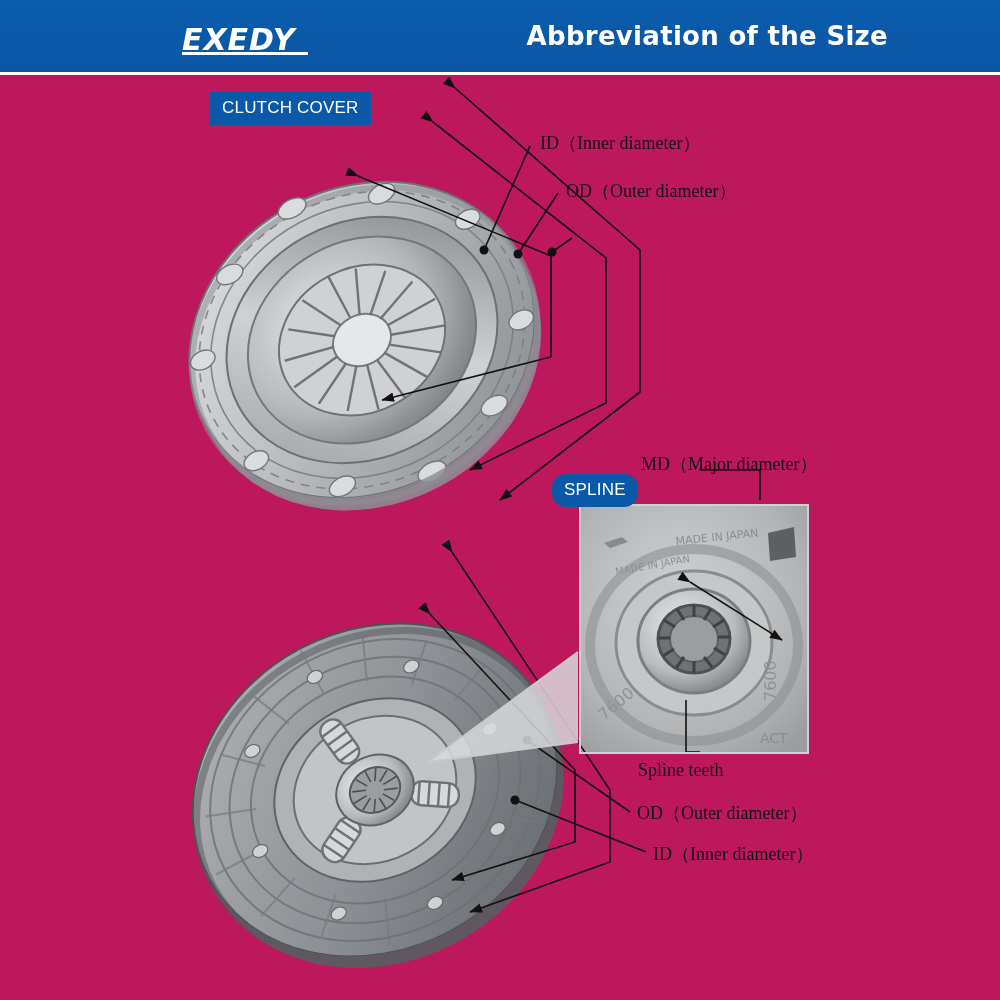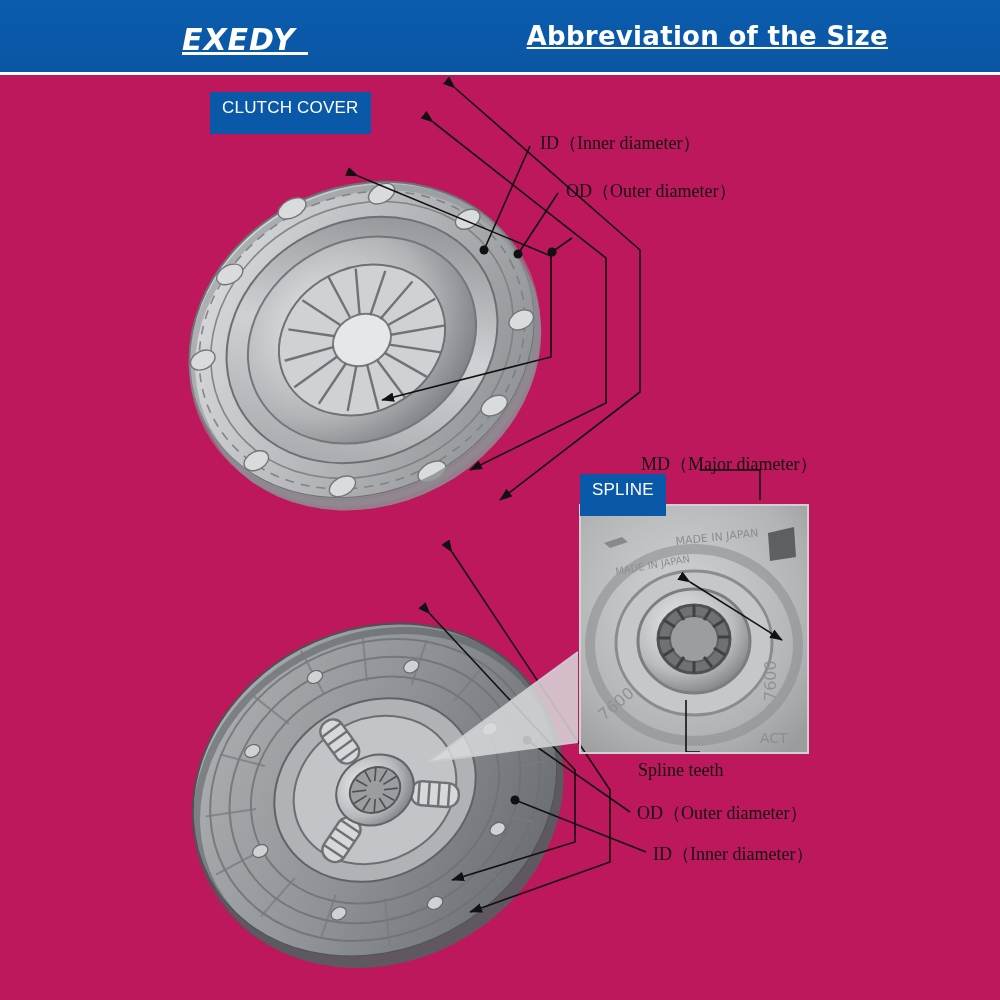--- a/index.html
+++ b/index.html
@@ -57,36 +57,35 @@
   }
   .header-title {
     position: absolute;
     right: 112px;
     top: 21px;
     color: #ffffff;
     font-size: 26px;
     font-weight: bold;
     font-family: "DejaVu Sans", sans-serif;
     letter-spacing: 0.3px;
-    text-decoration: underline;
   }
 
   
   .chip {
     position: absolute;
     background: #0a59a8;
     color: #ffffff;
     font-size: 17px;
-    padding: 6px 12px 16px 12px;
+    padding: 6px 12px 7px 12px;
     letter-spacing: 0.2px;
     white-space: nowrap;
   }
   .chip.cover  { left: 210px; top: 92px; }
   .chip.disc   { left: 211px; top: 532px; }
-  .chip.spline { left: 580px; top: 474px; }
+  .chip.spline { left: 552px; top: 474px; border-radius: 14px; }
 
   
   .label {
     position: absolute;
     color: #111111;
     font-size: 18px;
     white-space: nowrap;
     font-family: Liberation Serif, serif;
   }
   .label.id-cover   { left: 540px; top: 131px; }

